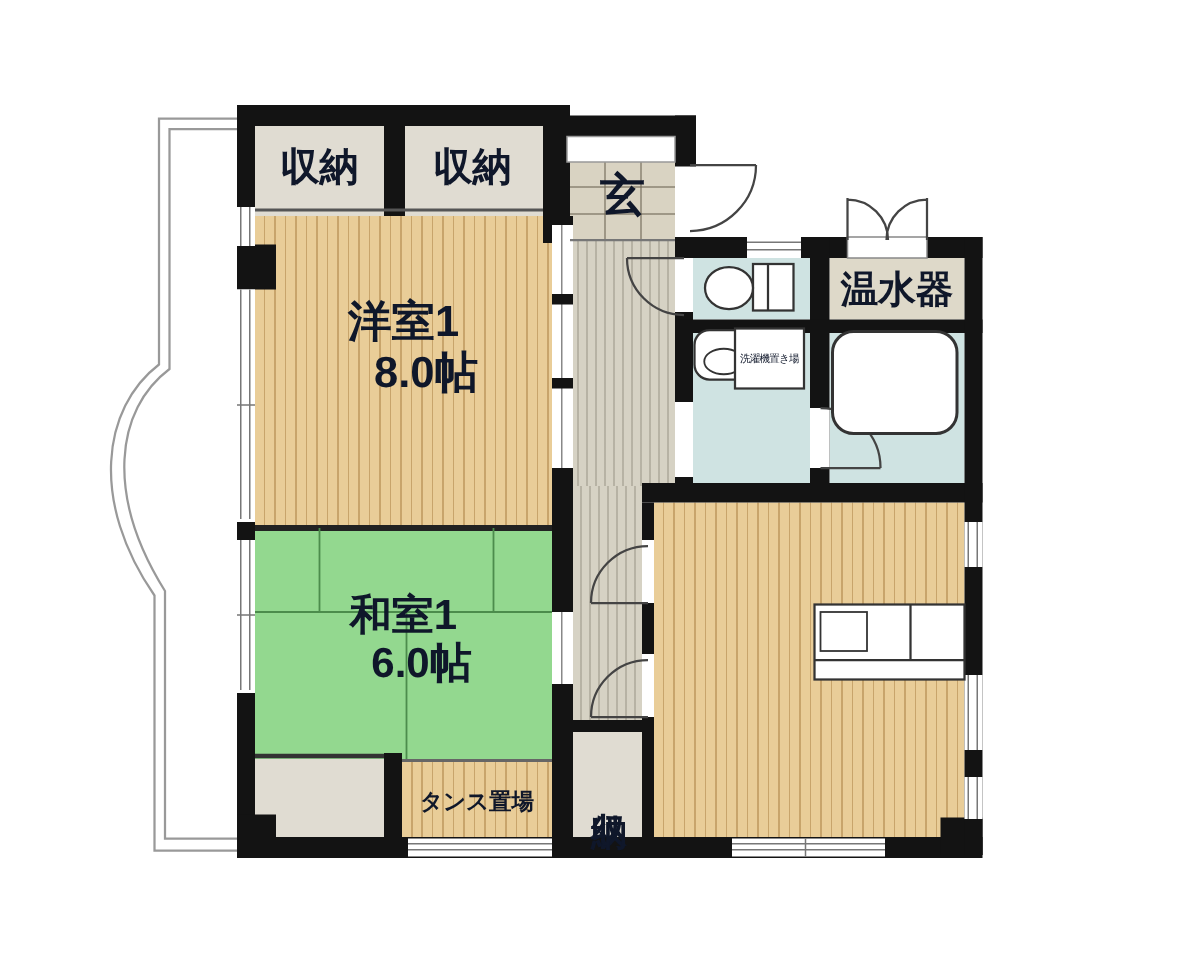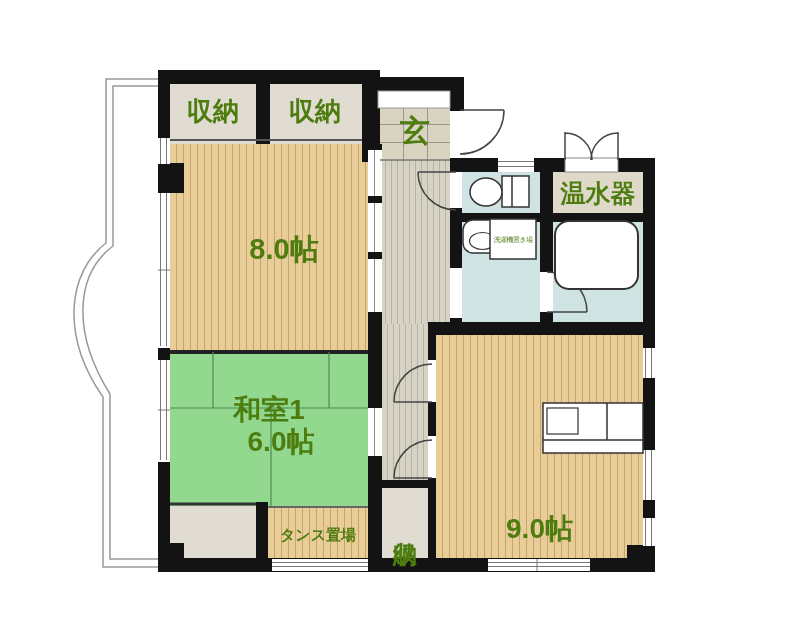--- a/index.html
+++ b/index.html
@@ -1,17 +1,17 @@
 <!DOCTYPE html>
 <html style="--c-wall: #131313; --c-wood: #e9cd98; --c-tatami: #93d88f; --c-gray: #e0dcd2; --c-heater: #ded9c9; --c-water: #cfe3e2; --c-hall: #d6d2c4; --c-tile: #d9d3c2;"><head>
 <meta charset="utf-8">
 <style>
   html,body{margin:0;padding:0;background:#ffffff;}
   #canvas{position:relative;width:800px;height:640px;background:#fff;overflow:hidden;
-          font-family:"Liberation Sans","DejaVu Sans",sans-serif;color:#4d7c0f;}
+          font-family:"Liberation Sans","DejaVu Sans",sans-serif;color:#0f172a;}
   .room{position:absolute;}
   .wall{position:absolute;background:var(--c-wall,#131313);z-index:2;}
   .fill-wood{background:var(--c-wood,#e9cd98);
      background-image:repeating-linear-gradient(90deg,transparent 0 6px,rgba(146,98,34,.38) 6px 7px);}
   .fill-tatami{background:var(--c-tatami,#93d88f);}
   .fill-gray{background:var(--c-gray,#e0dcd2);}
   .fill-heater{background:var(--c-heater,#ded9c9);}
   .fill-water{background:var(--c-water,#cfe3e2);}
   .fill-hall{background:var(--c-hall,#d6d2c4);
      background-image:repeating-linear-gradient(90deg,transparent 0 5px,rgba(90,85,70,.25) 5px 6px);}
@@ -164,21 +164,21 @@
         <path d="M543,440 H643 M607,403 V440" fill="none"></path>
         <rect x="547" y="408" width="31" height="26" stroke-width="1.2"></rect>
       </g>
     </g>
   </svg>
 
   <div class="lbl" style="left:170px;top:95px;width:86px;height:32px;font-size:26px">収納</div>
   <div class="lbl" style="left:268px;top:95px;width:94px;height:32px;font-size:26px">収納</div>
   <div class="lbl" style="left:380px;top:110px;width:70px;height:42px;font-size:30px">玄</div>
   <div class="lbl" style="left:551px;top:176px;width:94px;height:34px;font-size:25px">温水器</div>
+  <div class="lbl" style="left:170px;top:198px;width:198px;height:34px;font-size:29px">洋室1</div>
   <div class="lbl" style="left:170px;top:232px;width:228px;height:34px;font-size:29px">8.0帖</div>
   <div class="lbl" style="left:170px;top:394px;width:198px;height:32px;font-size:28px">和室1</div>
   <div class="lbl" style="left:170px;top:426px;width:222px;height:32px;font-size:28px">6.0帖</div>
   <div class="lbl" style="left:268px;top:524px;width:100px;height:20px;font-size:15px">タンス置場</div>
   <div class="lbl lbl-v" style="left:382px;top:492px;width:46px;height:64px;font-size:24px">収納</div>
-  <div class="lbl" style="left:436px;top:512px;width:207px;height:34px;font-size:28px">9.0帖</div>
   <div class="lbl" style="left:491px;top:230px;width:44px;height:18px;font-size:7px;font-weight:400;letter-spacing:-0.5px">洗濯機置き場</div>
 
 </div>
 
 </body></html>

